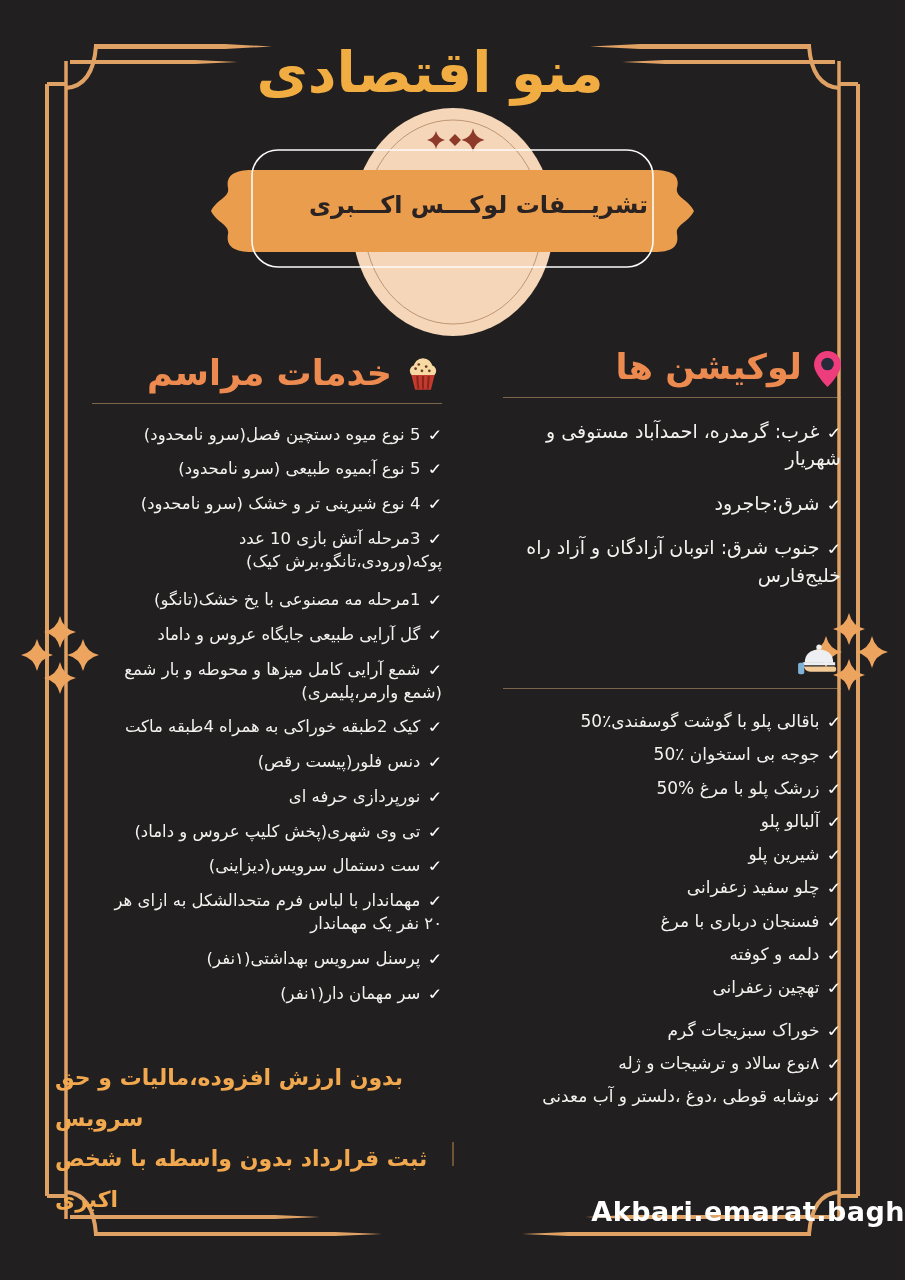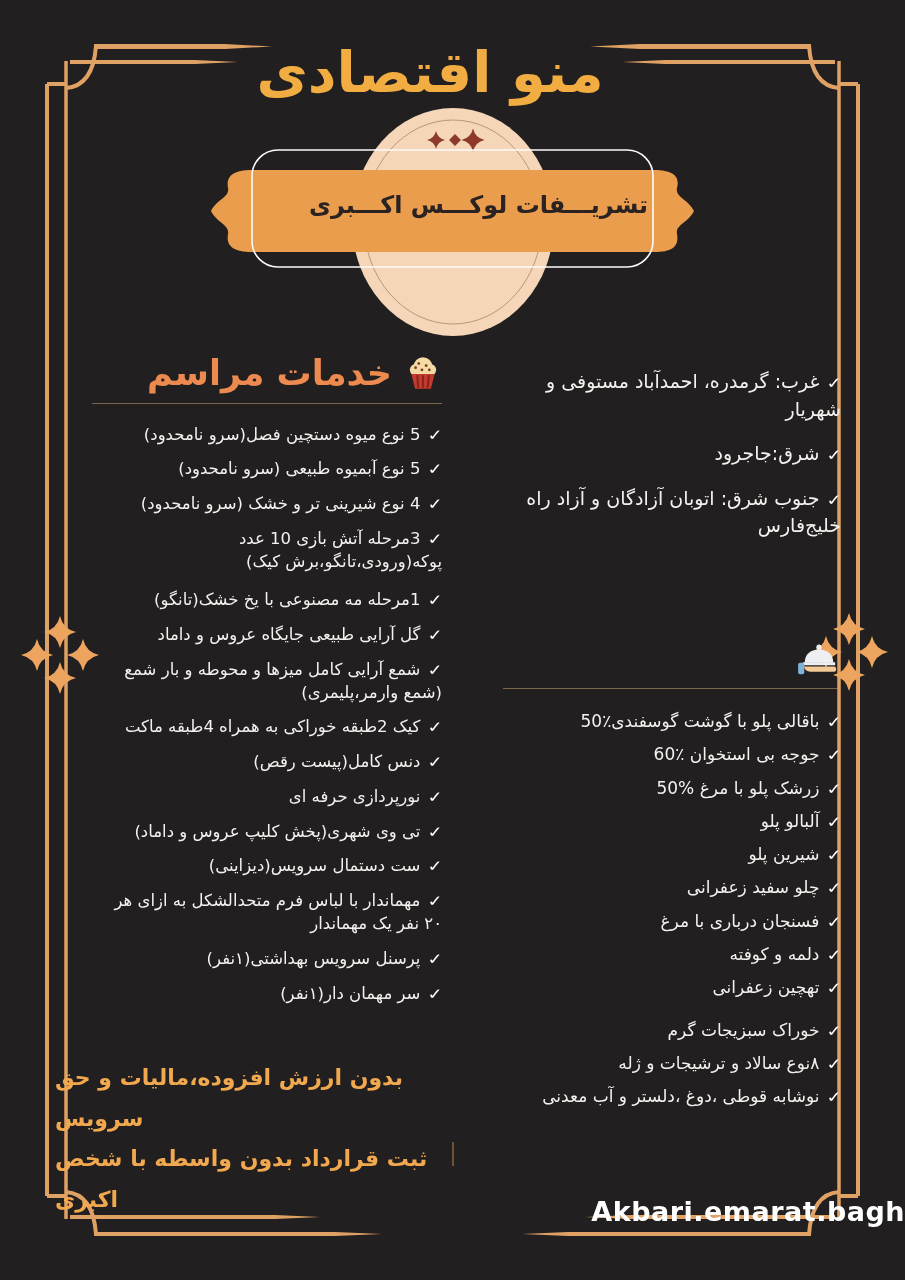--- a/index.html
+++ b/index.html
@@ -17,21 +17,21 @@
     position:absolute;top:40px;left:0;width:860px;text-align:center;
     font-size:56px;font-weight:bold;color:#f1ad41;
   }
   .badge-text{
     position:absolute;top:191px;left:252px;width:453px;text-align:center;
     font-size:24px;font-weight:bold;color:#2b2222;
   }
 
   .col{position:absolute;}
   .col-heading{
-    display:flex;align-items:center;gap:12px;
+    display:flex;align-items:flex-end;gap:12px;
     padding-bottom:10px;border-bottom:1px solid rgba(198,160,113,.55);
     color:#ec8a4f;font-weight:bold;font-size:35px;line-height:1.1;
   }
   .col-heading .htext{white-space:nowrap;}
 
   .services{left:92px;top:354px;width:350px;}
   .loc{left:503px;top:348px;width:338px;}
   .food{left:503px;top:640px;width:338px;}
 
   .list{margin-top:20px;}
@@ -156,31 +156,40 @@
     </div>
     <div class="list svc-list">
       <div class="li"><span class="chk">✓</span><span>5 نوع میوه دستچین فصل(سرو نامحدود)</span></div>
       <div class="li"><span class="chk">✓</span><span>5 نوع آبمیوه طبیعی (سرو نامحدود)</span></div>
       <div class="li"><span class="chk">✓</span><span>4 نوع شیرینی تر و خشک (سرو نامحدود)</span></div>
       <div class="li"><span class="chk">✓</span><span>3مرحله آتش بازی 10 عدد پوکه(ورودی،تانگو،برش کیک)</span></div>
       <div class="li"><span class="chk">✓</span><span>1مرحله مه مصنوعی با یخ خشک(تانگو)</span></div>
       <div class="li"><span class="chk">✓</span><span>گل آرایی طبیعی جایگاه عروس و داماد</span></div>
       <div class="li"><span class="chk">✓</span><span>شمع آرایی کامل میزها و محوطه و بار شمع (شمع وارمر،پلیمری)</span></div>
       <div class="li"><span class="chk">✓</span><span>کیک 2طبقه خوراکی به همراه 4طبقه ماکت</span></div>
-      <div class="li"><span class="chk">✓</span><span>دنس کامل(پیست رقص)</span></div>
+      <div class="li"><span class="chk">✓</span><span>دنس فلور(پیست رقص)</span></div>
       <div class="li"><span class="chk">✓</span><span>نورپردازی حرفه ای</span></div>
       <div class="li"><span class="chk">✓</span><span>تی وی شهری(پخش کلیپ عروس و داماد)</span></div>
       <div class="li"><span class="chk">✓</span><span>ست دستمال سرویس(دیزاینی)</span></div>
       <div class="li"><span class="chk">✓</span><span>مهماندار با لباس فرم متحدالشکل به ازای هر ۲۰ نفر یک مهماندار</span></div>
       <div class="li"><span class="chk">✓</span><span>پرسنل سرویس بهداشتی(۱نفر)</span></div>
       <div class="li"><span class="chk">✓</span><span>سر مهمان دار(۱نفر)</span></div>
     </div>
   </div>
 
   <div class="col loc" dir="rtl">
+    <div class="col-heading">
+      <span>
+        <svg width="27" height="36" viewBox="0 0 24 32">
+          <path d="M12,0 C5.4,0 0,5.4 0,12 C0,20.5 12,32 12,32 C12,32 24,20.5 24,12 C24,5.4 18.6,0 12,0 Z" fill="#ee3d7d"></path>
+          <circle cx="12" cy="11.5" r="5.6" fill="#262a3a"></circle>
+        </svg>
+      </span>
+      <span class="htext">لوکیشن ها</span>
+    </div>
     <div class="list loc-list">
       <div class="li"><span class="chk">✓</span><span>غرب: گرمدره، احمدآباد مستوفی و شهریار</span></div>
       <div class="li"><span class="chk">✓</span><span>شرق:جاجرود</span></div>
       <div class="li"><span class="chk">✓</span><span>جنوب شرق: اتوبان آزادگان و آزاد راه خلیج‌فارس</span></div>
     </div>
   </div>
 
   <div class="col food" dir="rtl">
     <div class="col-heading">
       <span>
@@ -188,21 +197,21 @@
           <circle cx="23" cy="7.5" r="2.8" fill="#edeff2"></circle>
           <path d="M8,24 C8,15 14,10 23,10 C32,10 38,15 38,24 Z" fill="#edeff2"></path>
           <line x1="6" y1="25" x2="40" y2="25" stroke="#edeff2" stroke-width="3"></line>
           <rect x="1" y="24" width="6.5" height="12" rx="2" fill="#7fb2d9"></rect>
           <path d="M7,28 h32 c2.8,0 2.8,5.5 0,5.5 h-25 c-4,0 -6,-2.5 -7,-5.5 z" fill="#f3c997"></path>
         </svg>
       </span>
     </div>
     <div class="list food-list">
       <div class="li"><span class="chk">✓</span><span>باقالی پلو با گوشت گوسفندی٪50</span></div>
-      <div class="li"><span class="chk">✓</span><span>جوجه بی استخوان ٪60</span></div>
+      <div class="li"><span class="chk">✓</span><span>جوجه بی استخوان ٪50</span></div>
       <div class="li"><span class="chk">✓</span><span>زرشک پلو با مرغ %50</span></div>
       <div class="li"><span class="chk">✓</span><span>آلبالو پلو</span></div>
       <div class="li"><span class="chk">✓</span><span>شیرین پلو</span></div>
       <div class="li"><span class="chk">✓</span><span>چلو سفید زعفرانی</span></div>
       <div class="li"><span class="chk">✓</span><span>فسنجان درباری با مرغ</span></div>
       <div class="li"><span class="chk">✓</span><span>دلمه و کوفته</span></div>
       <div class="li"><span class="chk">✓</span><span>تهچین زعفرانی</span></div>
       <div class="li"><span class="chk">✓</span><span>خوراک سبزیجات گرم</span></div>
       <div class="li"><span class="chk">✓</span><span>۸نوع سالاد و ترشیجات و ژله</span></div>
       <div class="li"><span class="chk">✓</span><span>نوشابه قوطی ،دوغ ،دلستر و آب معدنی</span></div>

